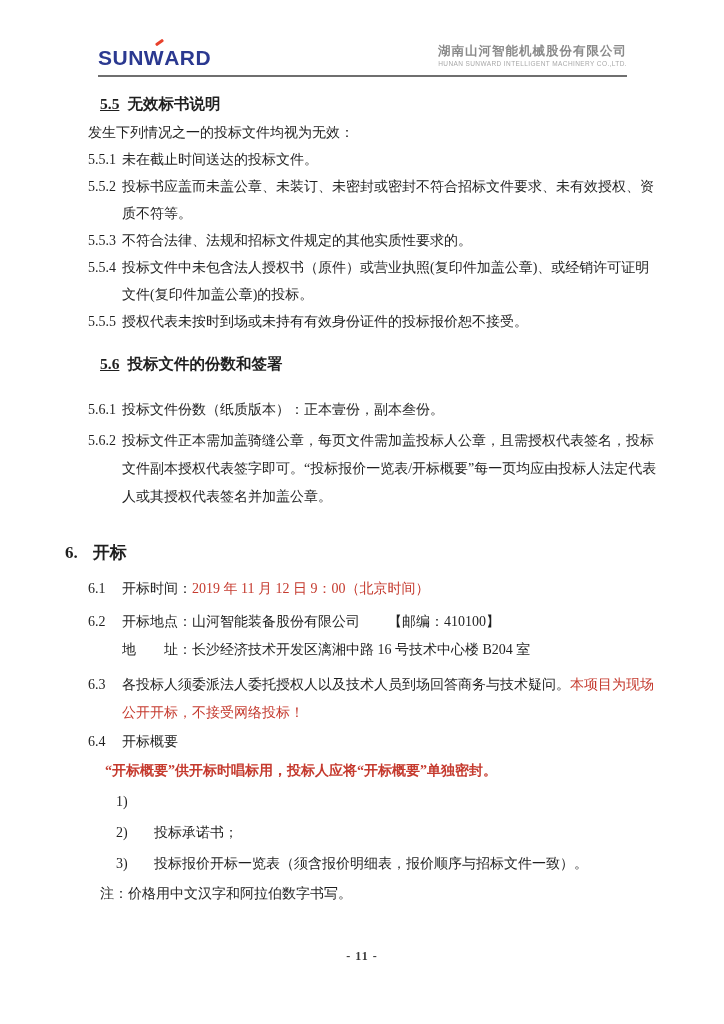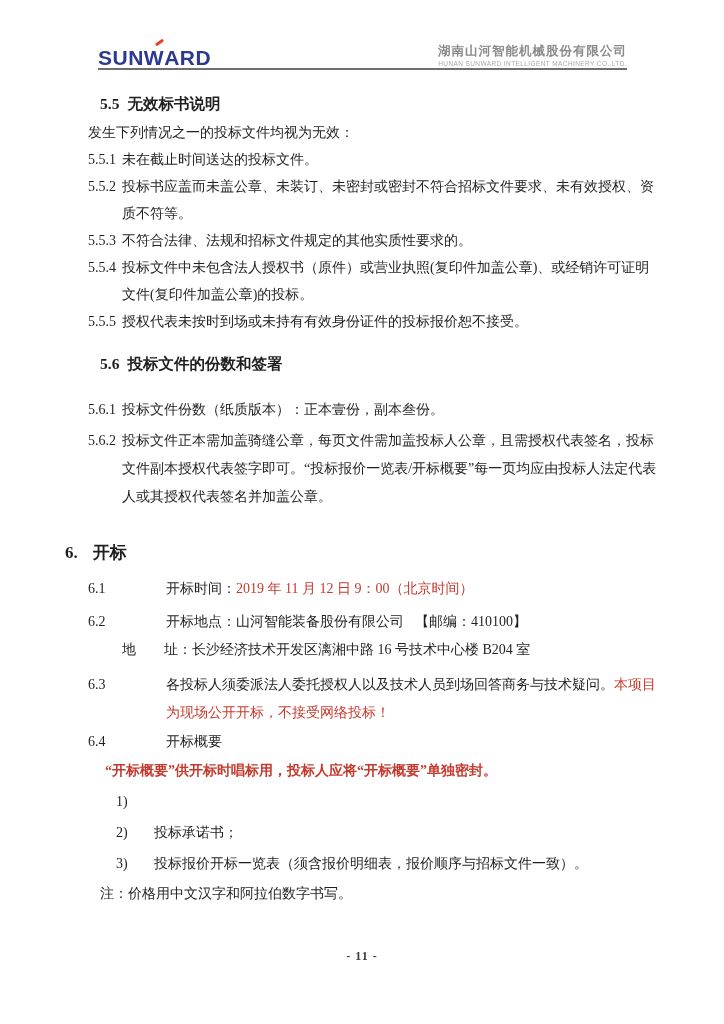--- a/index.html
+++ b/index.html
@@ -4,47 +4,47 @@
 <style>
   :root{
     --text:#1f1f1f; --accent-red:#c53a2e; --logo-blue:#2b3990; --logo-accent:#e8412c;
     --header-gray:#8a8a8a; --header-gray-light:#a8a8a8; --rule-gray:#6f6f6f;
   }
   html,body{margin:0;padding:0;background:#ffffff;}
   .page{position:relative;width:724px;height:1024px;background:#fff;overflow:hidden;
         font-family:"Liberation Serif","DejaVu Serif",serif;color:var(--text);}
   
   .header{position:absolute;top:44px;left:98px;right:97px;display:flex;
-          justify-content:space-between;align-items:flex-end;
+          justify-content:space-between;align-items:flex-end;padding-bottom:7px;
           border-bottom:2px solid var(--rule-gray);}
   .logo{font-family:"Liberation Sans","DejaVu Sans",sans-serif;font-weight:800;
         font-size:21px;letter-spacing:.5px;color:var(--logo-blue);line-height:1;}
   .logo-w{position:relative;display:inline-block;}
   .logo-accent{position:absolute;top:-6px;right:0px;width:9px;height:3px;border-radius:1px;
                background:var(--logo-accent);transform:rotate(-35deg);}
   .company{text-align:right;font-family:"Liberation Sans","DejaVu Sans",sans-serif;}
   .company-cn{font-size:12.5px;font-weight:700;color:var(--header-gray);letter-spacing:1px;line-height:1.2;}
   .company-en{font-size:6.5px;color:var(--header-gray-light);letter-spacing:.4px;line-height:1.4;}
   
   .content{position:absolute;top:88px;left:88px;width:570px;font-size:14px;line-height:27px;}
   .h2{margin:4px 0 3px 12px;font-size:15.5px;font-weight:700;line-height:24px;}
-  .h2 .hnum{margin-right:8px;}
+  .h2 .hnum{margin-right:8px;text-decoration:underline;}
   .h2.gap{margin-top:17px;margin-bottom:20px;}
   .intro{margin:0;}
   .item{display:flex;margin:0;}
   .item .inum{flex:0 0 34px;}
   .item .itxt{flex:1;}
   .item.loose{line-height:28px;margin-top:4px;}
   .h1{display:flex;margin:29px 0 9px -23px;font-size:17px;font-weight:700;line-height:26px;}
   .h1 .hnum{margin-right:15px;}
-  .row{display:flex;margin-top:5px;line-height:28px;gap:44px;}
+  .row{display:flex;margin-top:5px;line-height:28px;}
   .row .rnum{flex:0 0 34px;}
   .row .rtxt{flex:1;}
   .red{color:var(--accent-red);}
-  .zip{margin-left:11px;}
+  .zip{margin-left:28px;}
   .subline{margin:0 0 0 34px;line-height:28px;}
   .row.tight{margin-top:1px;}
   .row.m63{margin-top:7px;}
   .rednote{margin:0 0 0 17px;line-height:29px;font-weight:700;color:var(--accent-red);}
   .include{margin:2px 0 0 17px;line-height:29px;}
   .li{display:flex;margin:2px 0 0 28px;line-height:29px;}
   .li .lmark{flex:0 0 38px;}
   .note{margin:1px 0 0 12px;line-height:29px;}
   .footer{position:absolute;bottom:60px;left:0;width:100%;text-align:center;
           font-size:12px;font-weight:700;color:#3a3a3a;letter-spacing:1px;}

